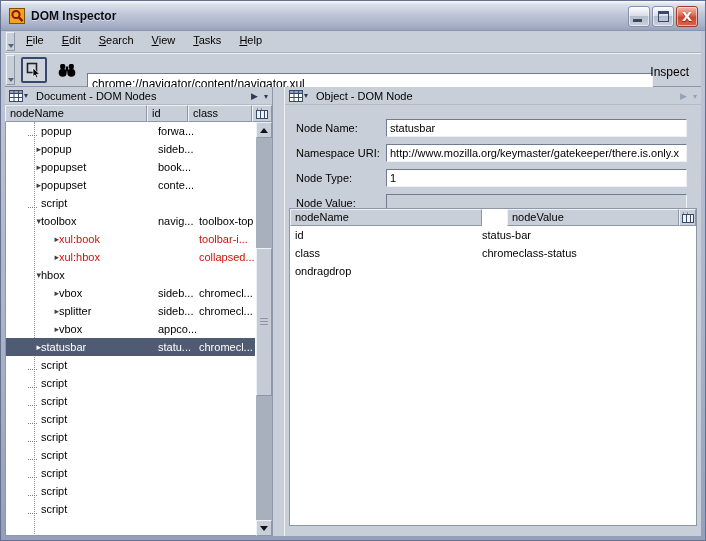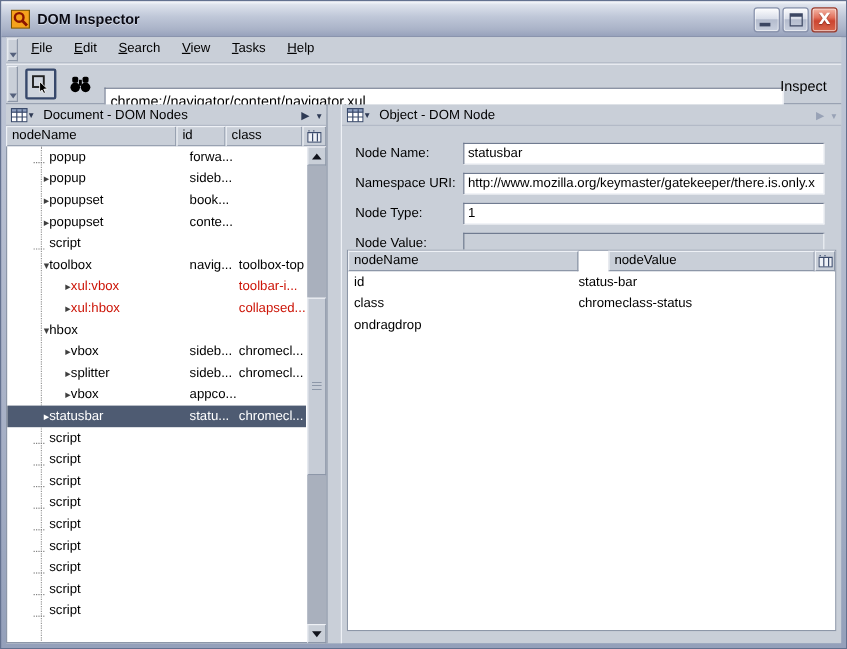--- a/index.html
+++ b/index.html
@@ -303,21 +303,21 @@
               <span class="ncell lvl1">
                 <span class="twisty">▾</span>
                 <span class="nm">toolbox</span>
               </span>
               <span class="idcell">navig...</span>
               <span class="clcell">toolbox-top</span>
             </div>
           <div class="trow red">
               <span class="ncell lvl2">
                 <span class="twisty">▸</span>
-                <span class="nm">xul:vbox</span>
+                <span class="nm">xul:book</span>
               </span>
               <span class="idcell"></span>
               <span class="clcell">toolbar-i...</span>
             </div>
           <div class="trow red">
               <span class="ncell lvl2">
                 <span class="twisty">▸</span>
                 <span class="nm">xul:hbox</span>
               </span>
               <span class="idcell"></span>

